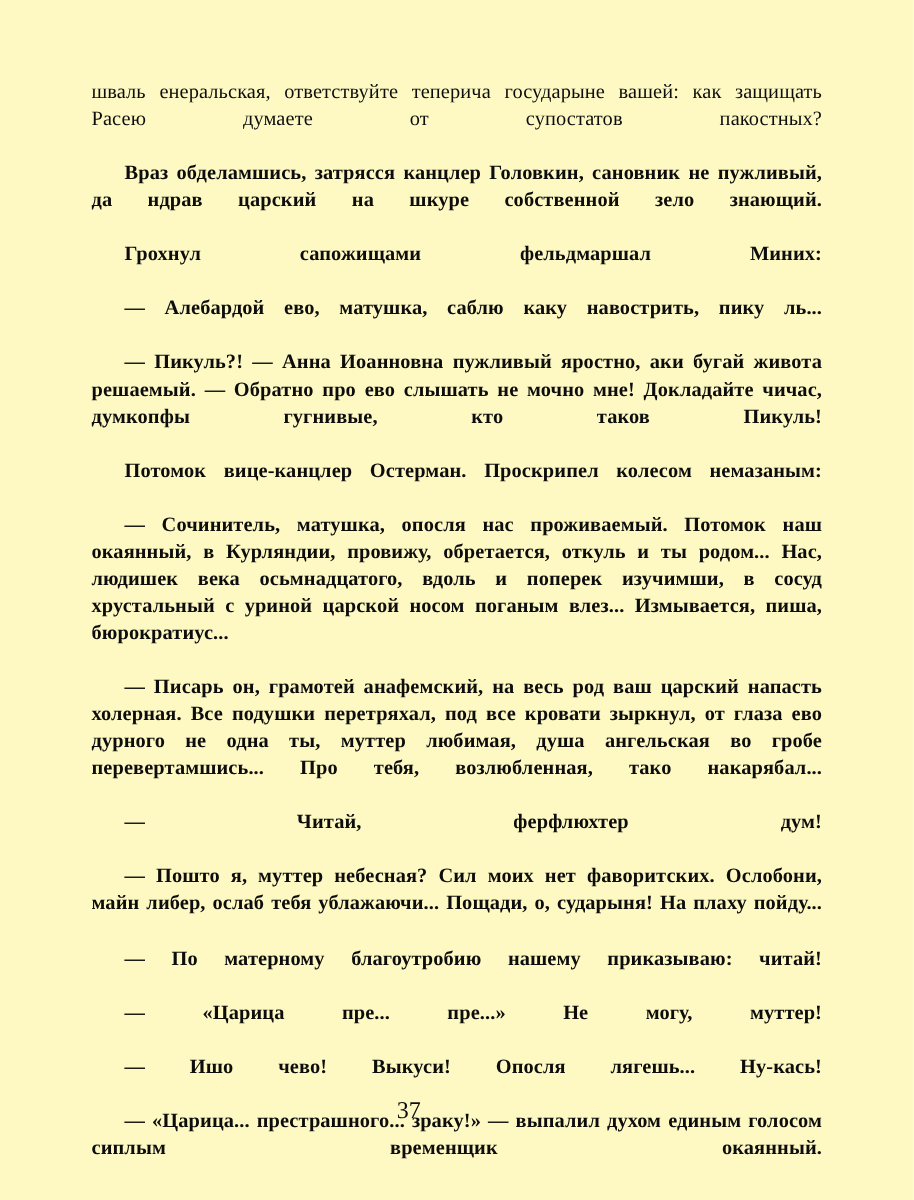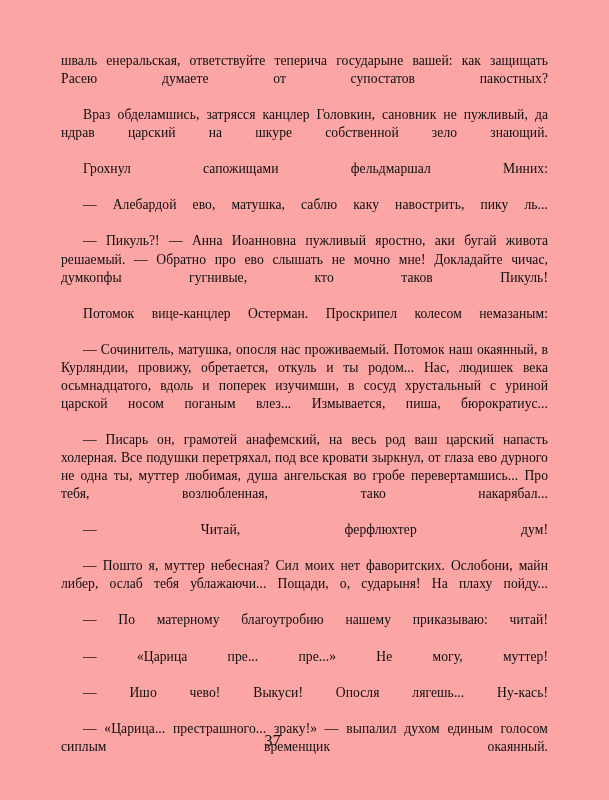--- a/index.html
+++ b/index.html
@@ -12,21 +12,21 @@
     width: 609px;
     height: 800px;
     overflow: hidden;
     font-family: "Liberation Serif", "DejaVu Serif", serif;
     color: #0d0d0d;
   }
   #page {
     position: relative;
     width: 609px;
     height: 800px;
-    background: #fca5a5;
+    background: #fef9c3;
     box-sizing: border-box;
   }
   #text-block {
     position: absolute;
     left: 61px;
     top: 52px;
     width: 487px;
   }
   .para {
     margin: 0;
@@ -34,20 +34,21 @@
     text-justify: inter-word;
     font-size: 13.6px;
     line-height: 18.05px;
     letter-spacing: 0.005em;
     word-spacing: 0.01em;
     -webkit-font-smoothing: none;
     hyphens: none;
   }
   .para.indent {
     text-indent: 22px;
+    font-weight: bold;
   }
   .para.noindent {
     text-indent: 0;
   }
   
   .para::after {
     content: "";
     display: inline-block;
     width: 100%;
   }

